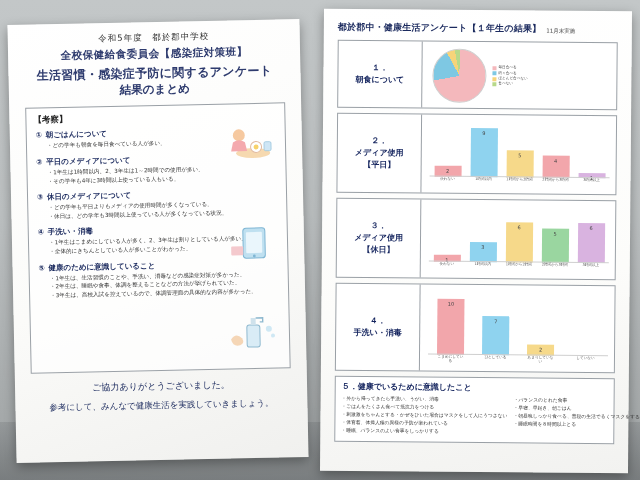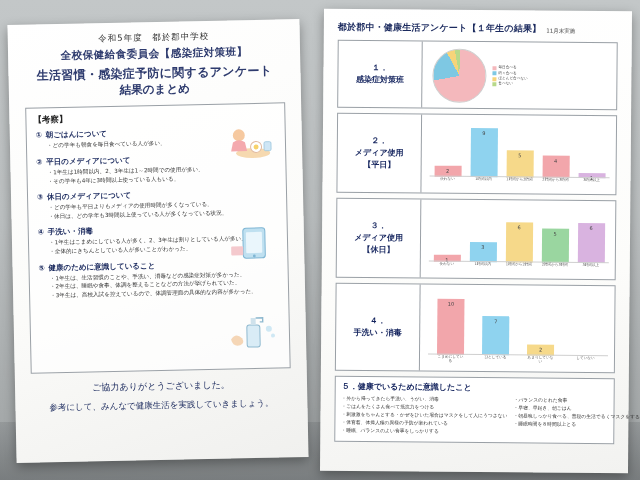--- a/index.html
+++ b/index.html
@@ -208,21 +208,21 @@
 <div class="sheet" id="sheet-right">
   <div class="inner">
     <div class="r-head">
       <div class="r-title">都於郡中・健康生活アンケート【１年生の結果】</div>
       <div class="r-sub">11月末実施</div>
     </div>
 
     <div class="panel" style="height:66px">
       <div class="panel-label">
         <span>１．</span>
-        <span>感染症対策班</span>
+        <span>朝食について</span>
       </div>
       <div class="panel-body">
         <div class="pie-area">
           <div class="pie" id="pie1" style="background: conic-gradient(rgb(244, 184, 188) 0deg, rgb(244, 184, 188) 259.2deg, rgb(126, 200, 227) 259.2deg, rgb(126, 200, 227) 331.2deg, rgb(246, 212, 122) 331.2deg, rgb(246, 212, 122) 349.2deg, rgb(184, 217, 138) 349.2deg, rgb(184, 217, 138) 360deg); border: 1px solid rgb(207, 207, 207);"></div>
           <div class="legend" id="pie1-legend">
               <div><span class="sw" style="background:#f4b8bc"></span>毎日食べる</div>
               <div><span class="sw" style="background:#7ec8e3"></span>時々食べる</div>
               <div><span class="sw" style="background:#f6d47a"></span>ほとんど食べない</div>
               <div><span class="sw" style="background:#b8d98a"></span>食べない</div>
             </div>

